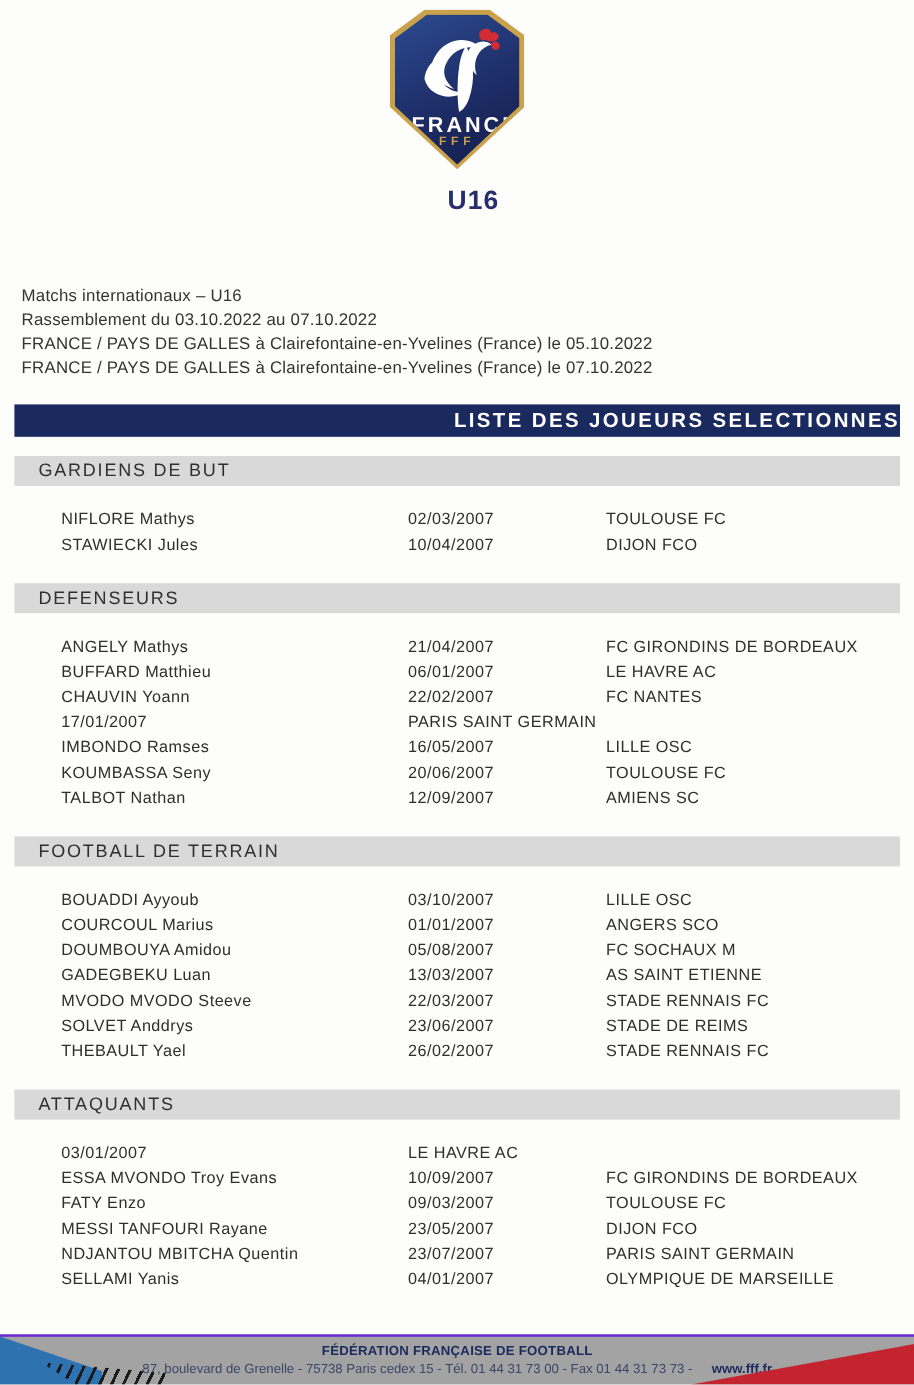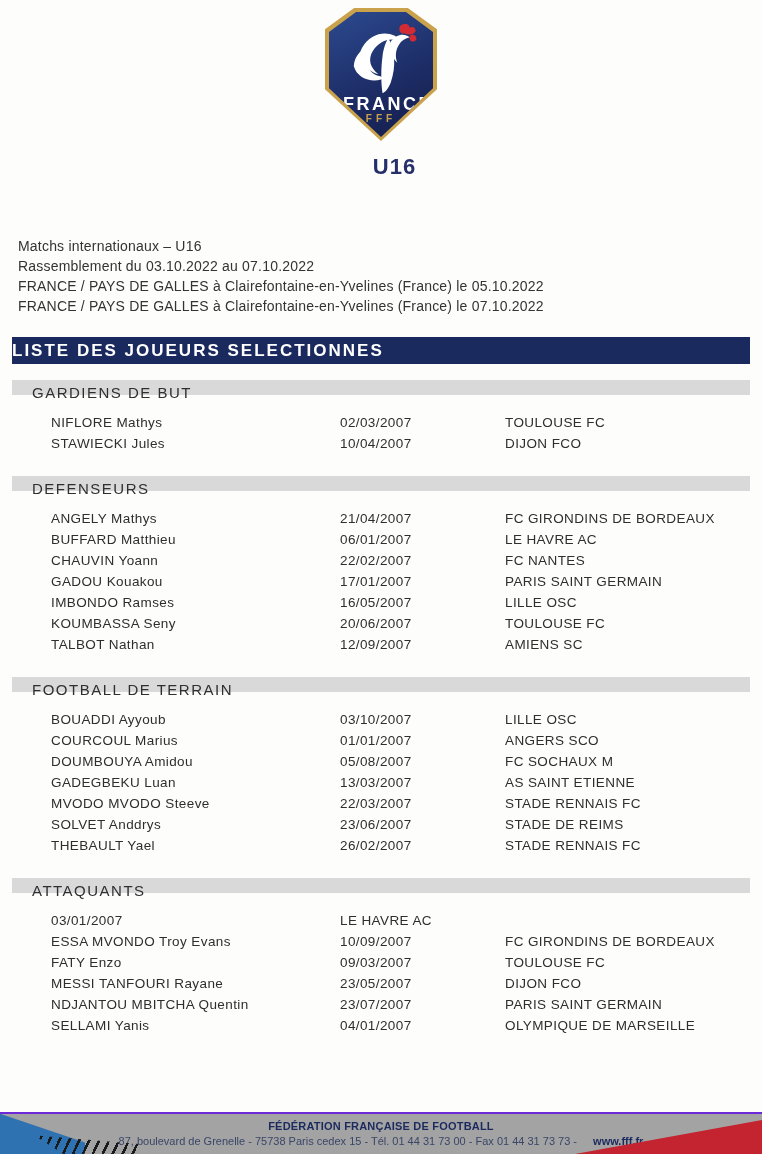--- a/index.html
+++ b/index.html
@@ -48,29 +48,29 @@
 
   
   .intro { margin: 56px 0 0 18px; font-size: 14px; line-height: 20px; color: #333; letter-spacing: .2px; }
   .intro .match-line:first-of-type { margin-top: 27px; }
 
   
   .banner {
     margin: 21px 12px 0 12px;
     height: 27px; line-height: 27px;
     background: #1b2a5e;
-    color: #ffffff; text-align: left;
+    color: #ffffff; text-align: right;
     font-size: 17px; font-weight: 600; letter-spacing: 2px;
   }
 
   
   #sections { margin-top: 16px; }
   .section-bar {
     margin: 0 12px;
-    height: 15px; line-height: 25px;
+    height: 25px; line-height: 25px;
     background: #d9d9d9;
     padding-left: 20px;
     font-size: 15px; font-weight: 500; color: #2f2f2f; letter-spacing: 1.5px;
   }
   .rows { padding: 17px 0 0 51px; margin-bottom: 22px; }
   .player-row {
     display: grid;
     grid-template-columns: 289px 165px 1fr;
     height: 21px; line-height: 21px;
     font-size: 13.5px; letter-spacing: .4px; color: #2e2e2e;
@@ -182,21 +182,20 @@
     <span class="col club">LE HAVRE AC</span>
   </div>
 
   <div class="player-row">
     <span class="col name">CHAUVIN Yoann</span>
     <span class="col date">22/02/2007</span>
     <span class="col club">FC NANTES</span>
   </div>
 
   <div class="player-row">
-    <span class="col name">GADOU Kouakou</span>
     <span class="col date">17/01/2007</span>
     <span class="col club">PARIS SAINT GERMAIN</span>
   </div>
 
   <div class="player-row">
     <span class="col name">IMBONDO Ramses</span>
     <span class="col date">16/05/2007</span>
     <span class="col club">LILLE OSC</span>
   </div>
 

